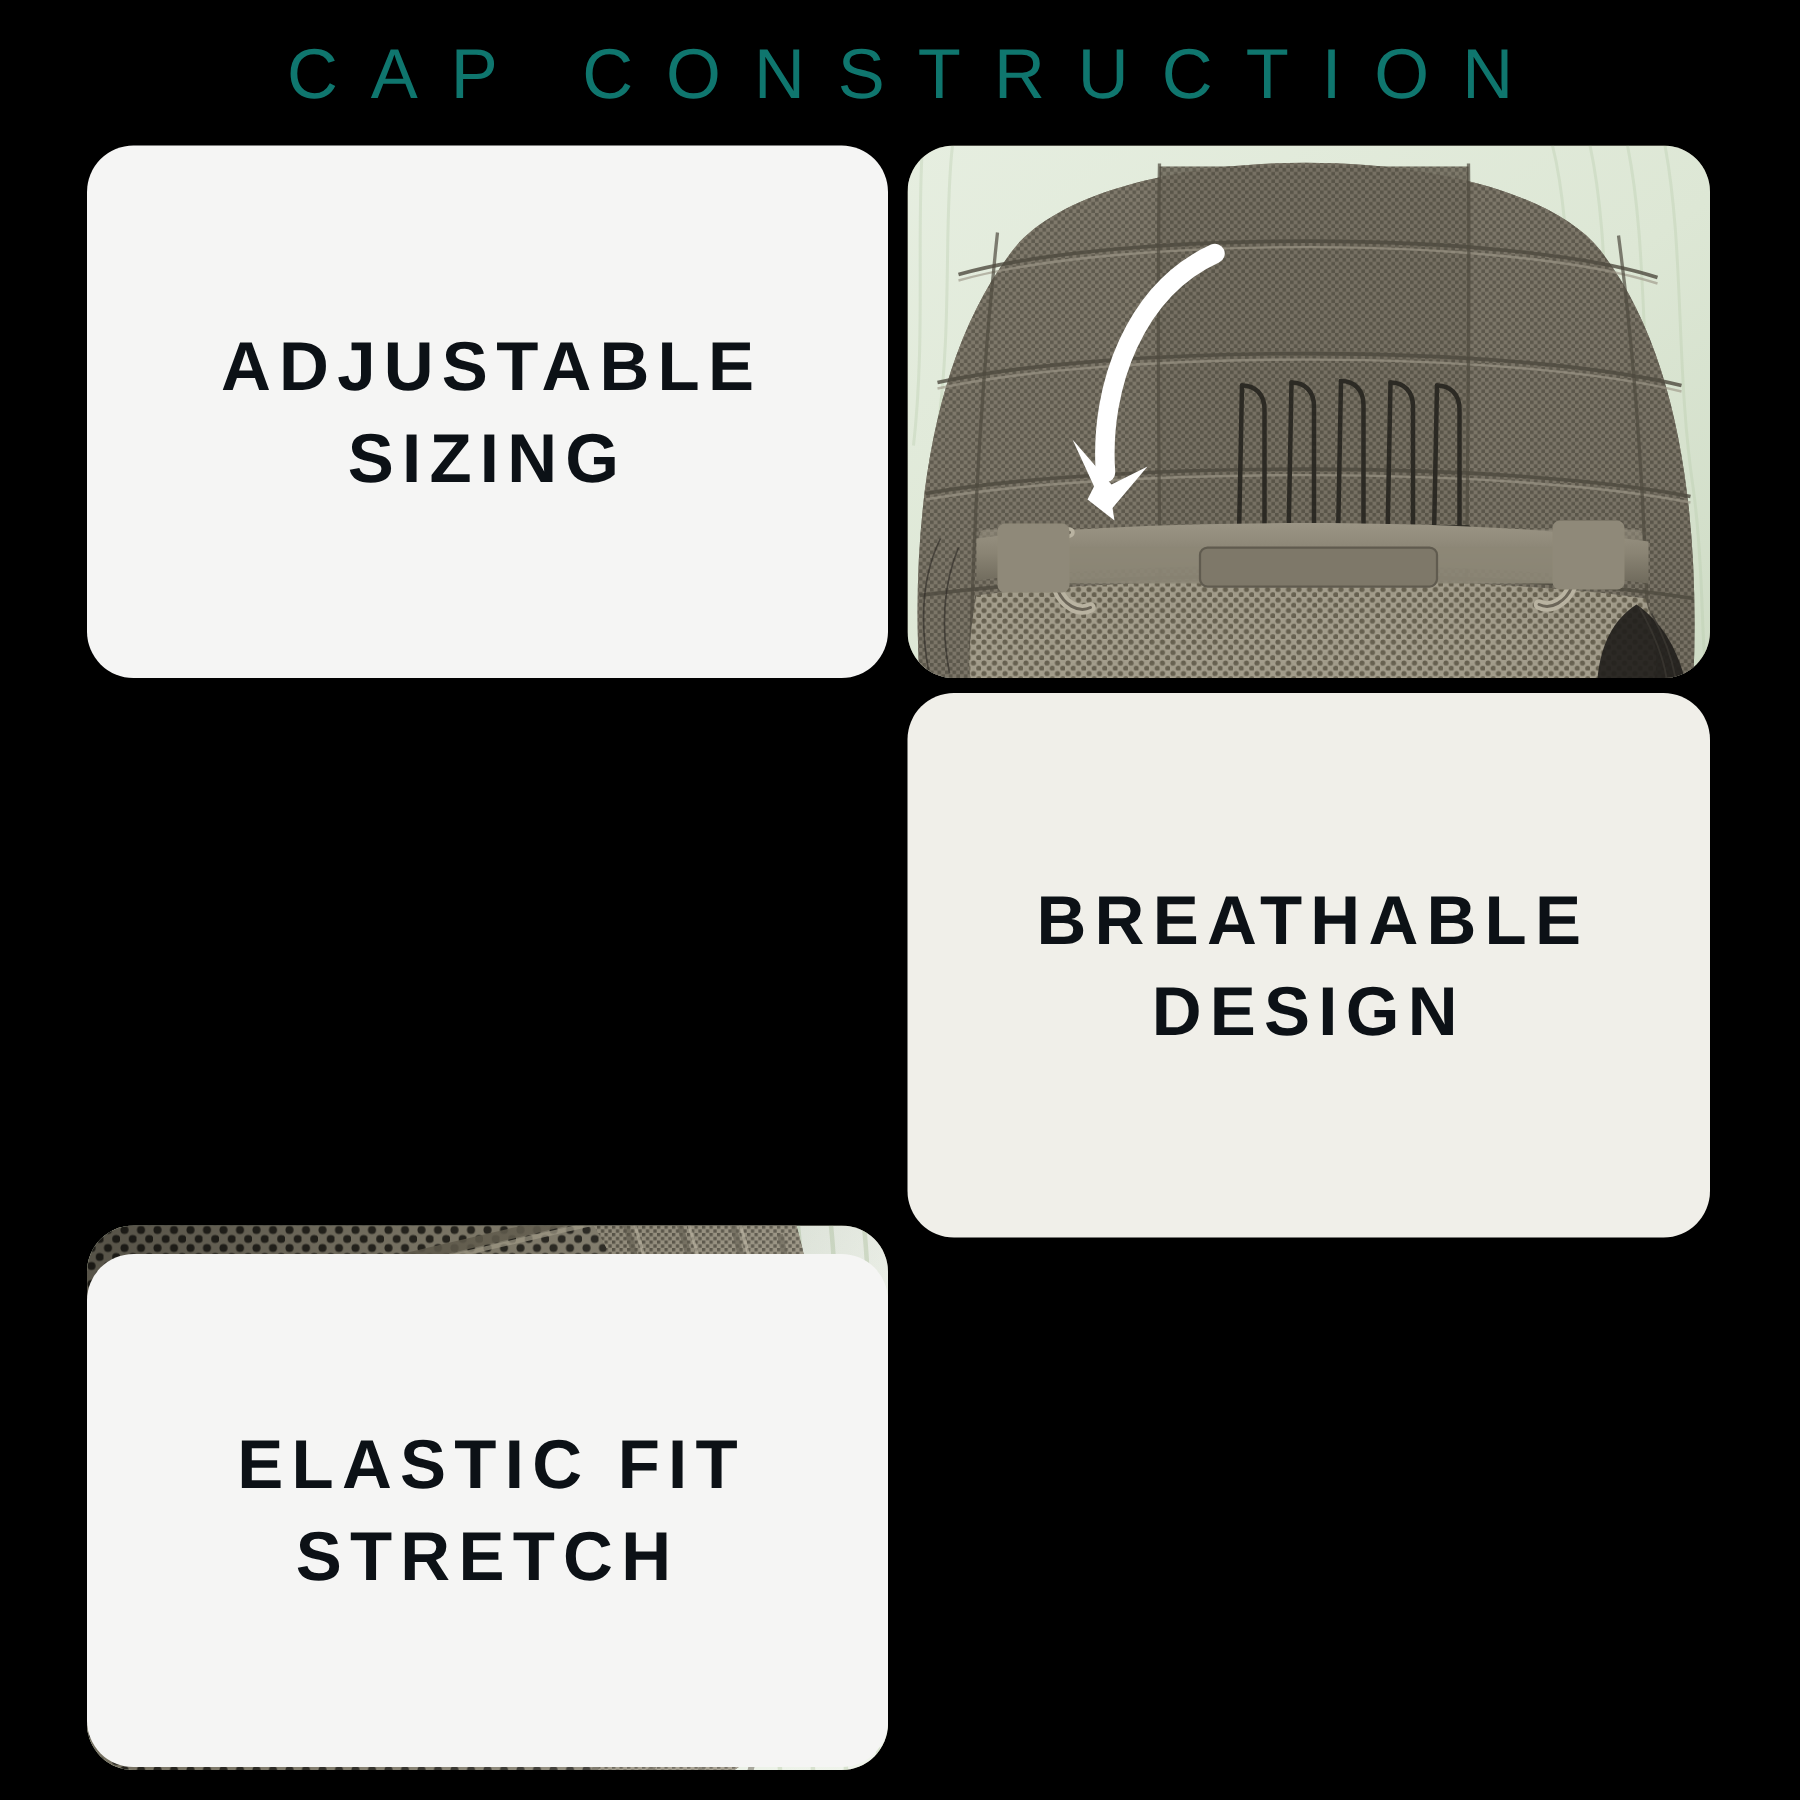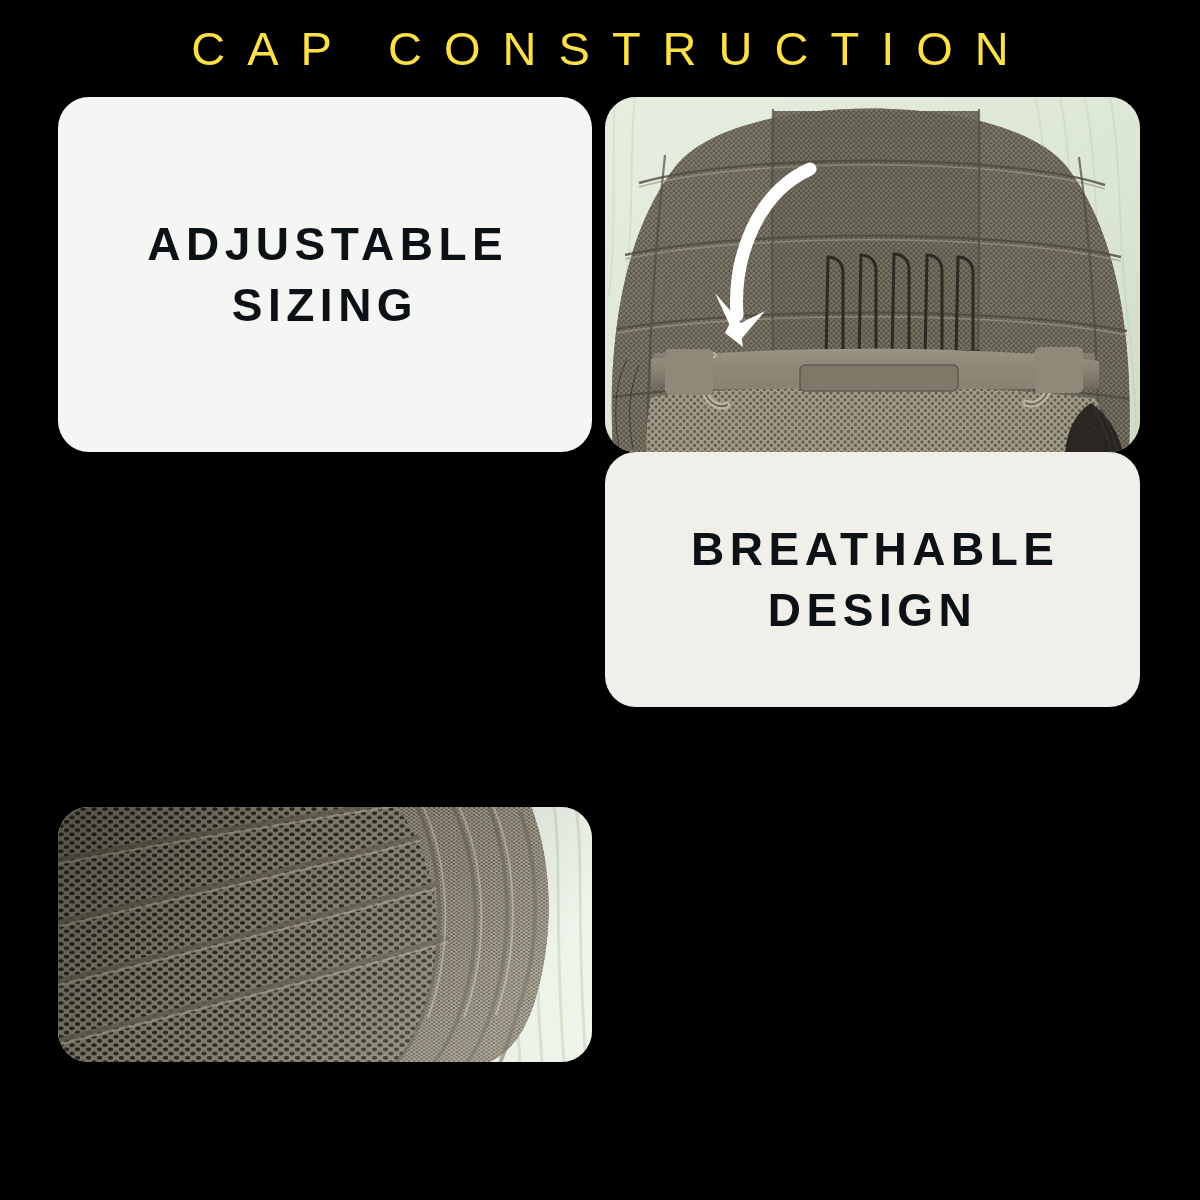--- a/index.html
+++ b/index.html
@@ -20,21 +20,21 @@
     position: absolute;
     left: 0;
     top: 0;
     width: 1200px;
     height: 97px;
     display: flex;
     align-items: center;
     justify-content: center;
   }
   .title-text {
-    color: #fde047;
+    color: #0f766e;
     font-size: 47px;
     font-weight: 500;
     letter-spacing: 22px;
     text-indent: 22px;
     line-height: 1;
     white-space: nowrap;
     font-family: "Liberation Sans", sans-serif;
   }
 
   
@@ -46,21 +46,21 @@
     height: 1081px;
   }
   .cell {
     position: absolute;
     overflow: hidden;
     border-radius: 31px;
   }
   .col-l { left: 0px;   width: 534px; }
   .col-r { left: 547px; width: 535px; }
   .row-1 { top: 0px;   height: 355px; }
-  .row-2 { top: 355px; height: 255px; }
+  .row-2 { top: 365px; height: 363px; }
   .row-3 { top: 739px; height: 342px; }
 
   
   .text-panel {
     display: flex;
     align-items: center;
     justify-content: center;
     text-align: center;
   }
   .panel-white { background: #f5f5f4; }
@@ -284,14 +284,17 @@
       </g>
 
       <rect x="0" y="0" width="534" height="363" fill="url(#meshShade)"></rect>
     </svg>
   </div>
 
   <div class="cell col-r row-2 text-panel panel-cream">
     <div class="panel-label">BREATHABLE<br>DESIGN</div>
   </div>
 
+  <div class="cell col-l row-3 text-panel panel-white">
+    <div class="panel-label">ELASTIC FIT<br>STRETCH</div>
+  </div>
 
 </div>
 
 </body></html>

